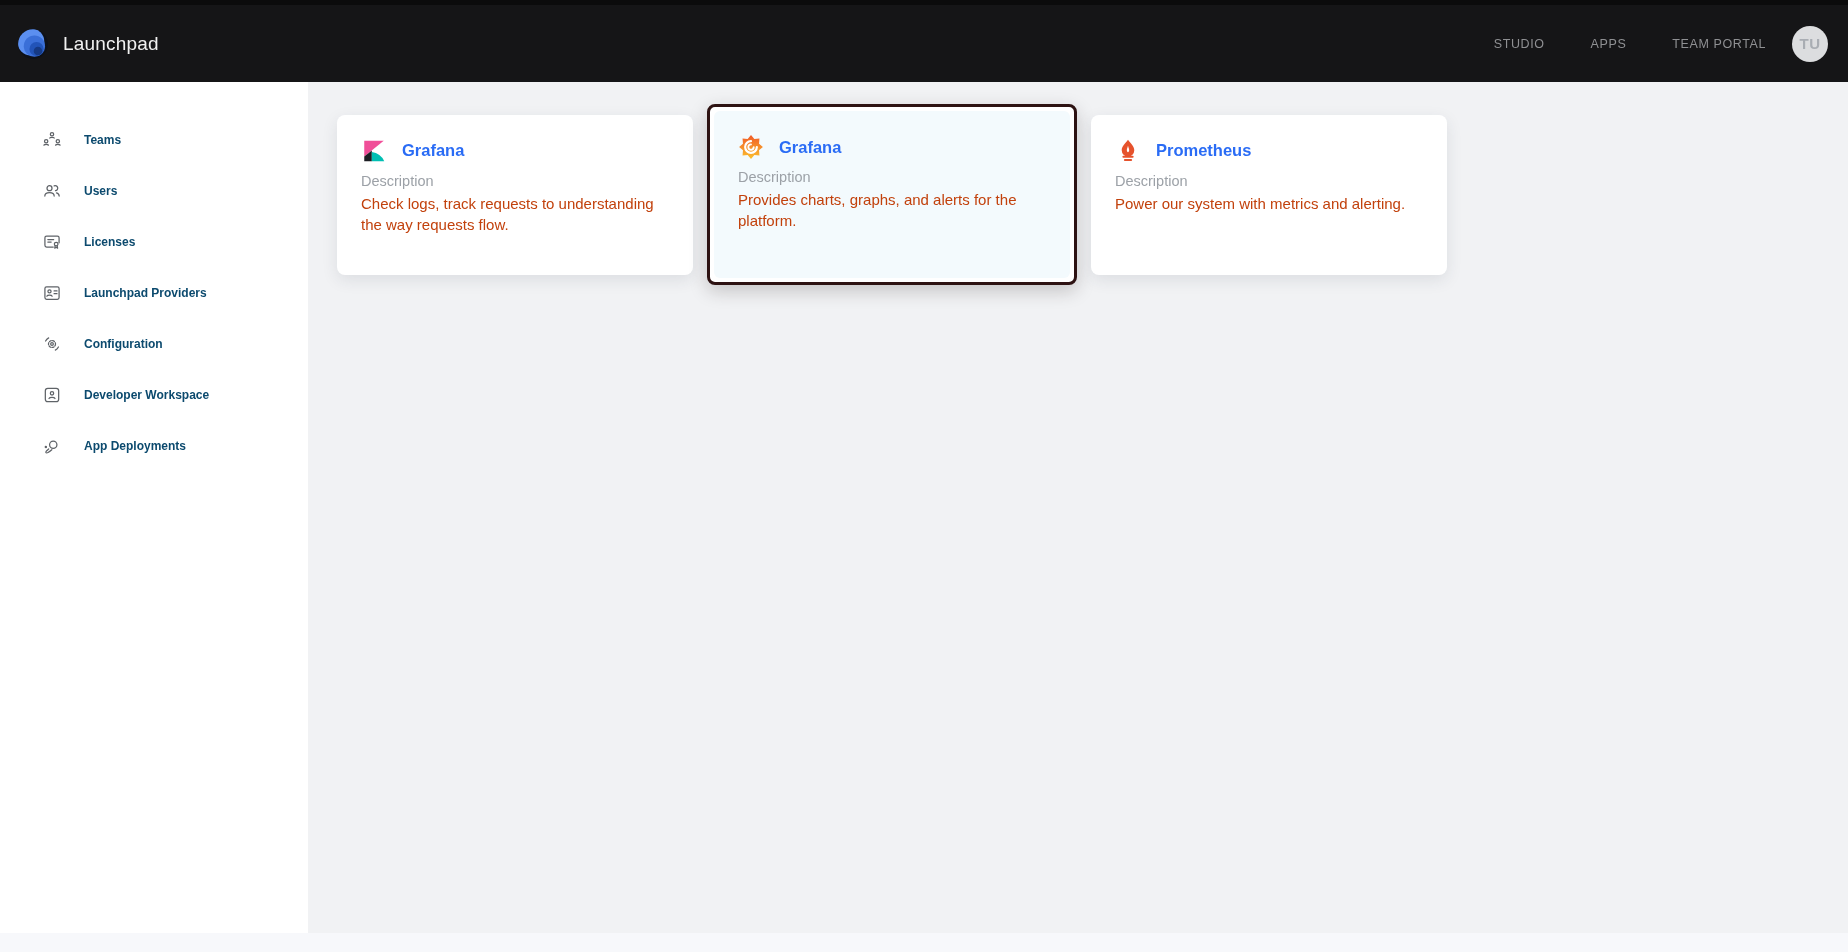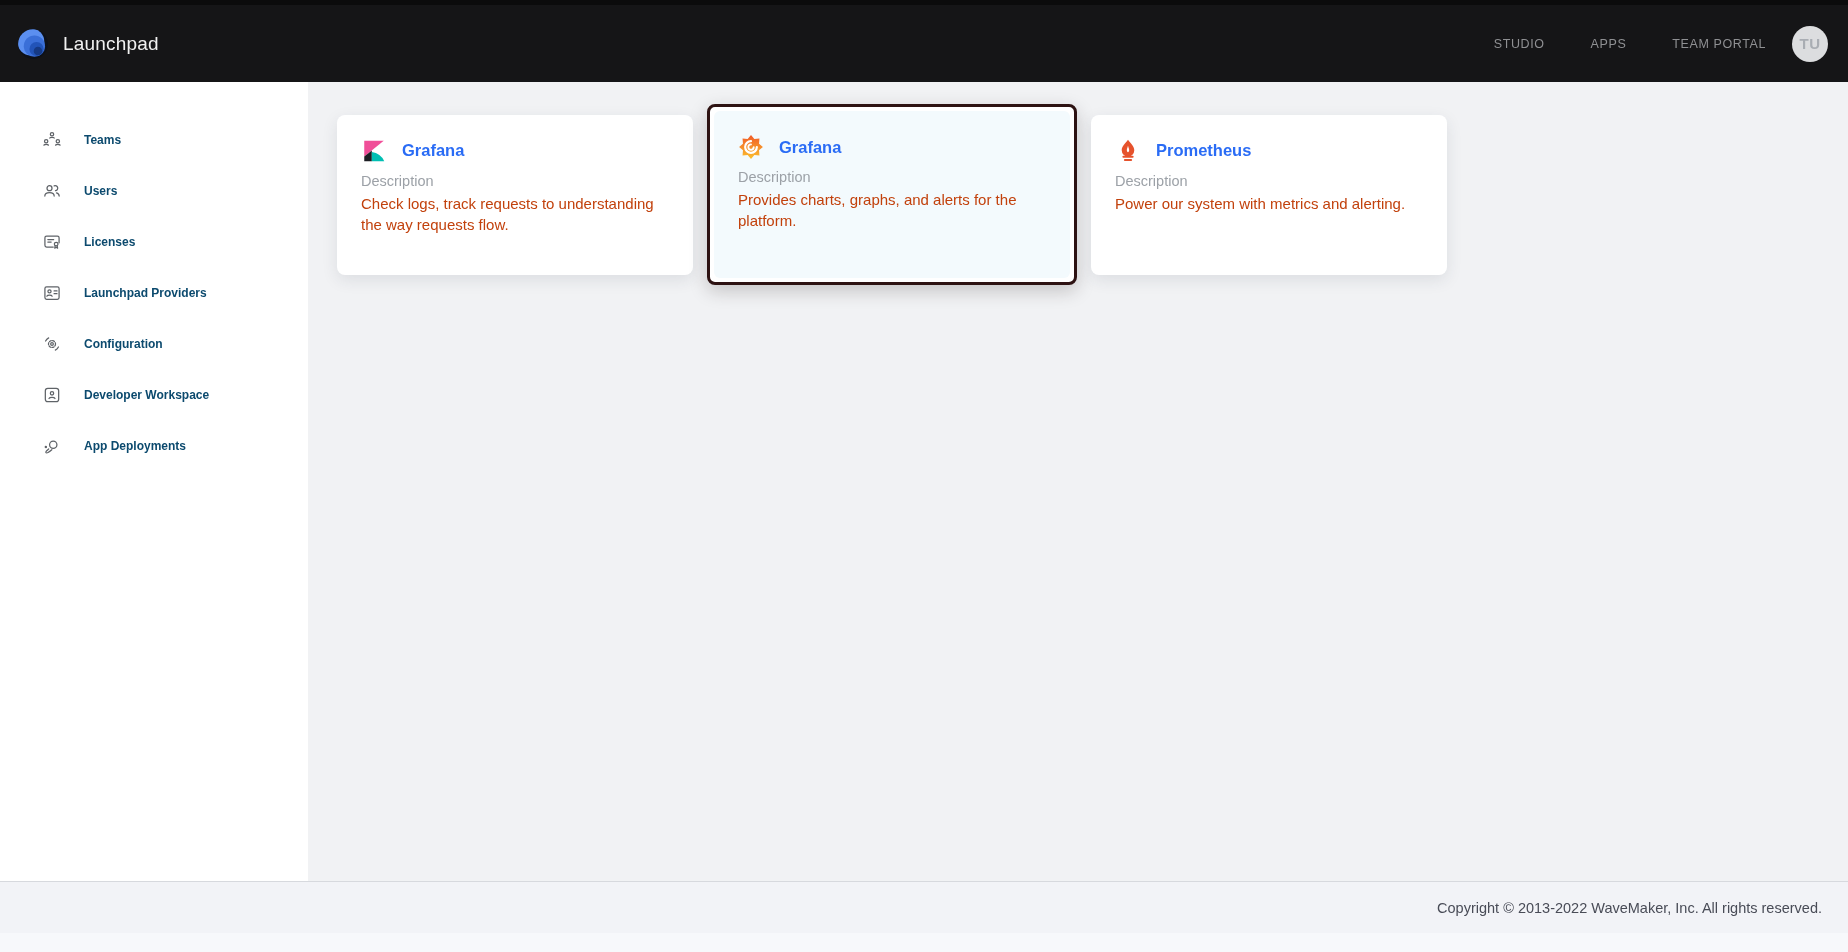--- a/index.html
+++ b/index.html
@@ -215,18 +215,15 @@
             <span class="card-title">Prometheus</span>
           </div>
           <div class="desc-label">Description</div>
           <div class="desc-text">Power our system with metrics and alerting.</div>
         </div>
 
       </div>
     </div>
   </div>
 
-  <div class="footer">
-    <span class="copyright">Copyright © 2013-2022 WaveMaker, Inc. All rights reserved.</span>
-  </div>
   <div class="bottom-strip"></div>
 
 </div>
 
 </body></html>

